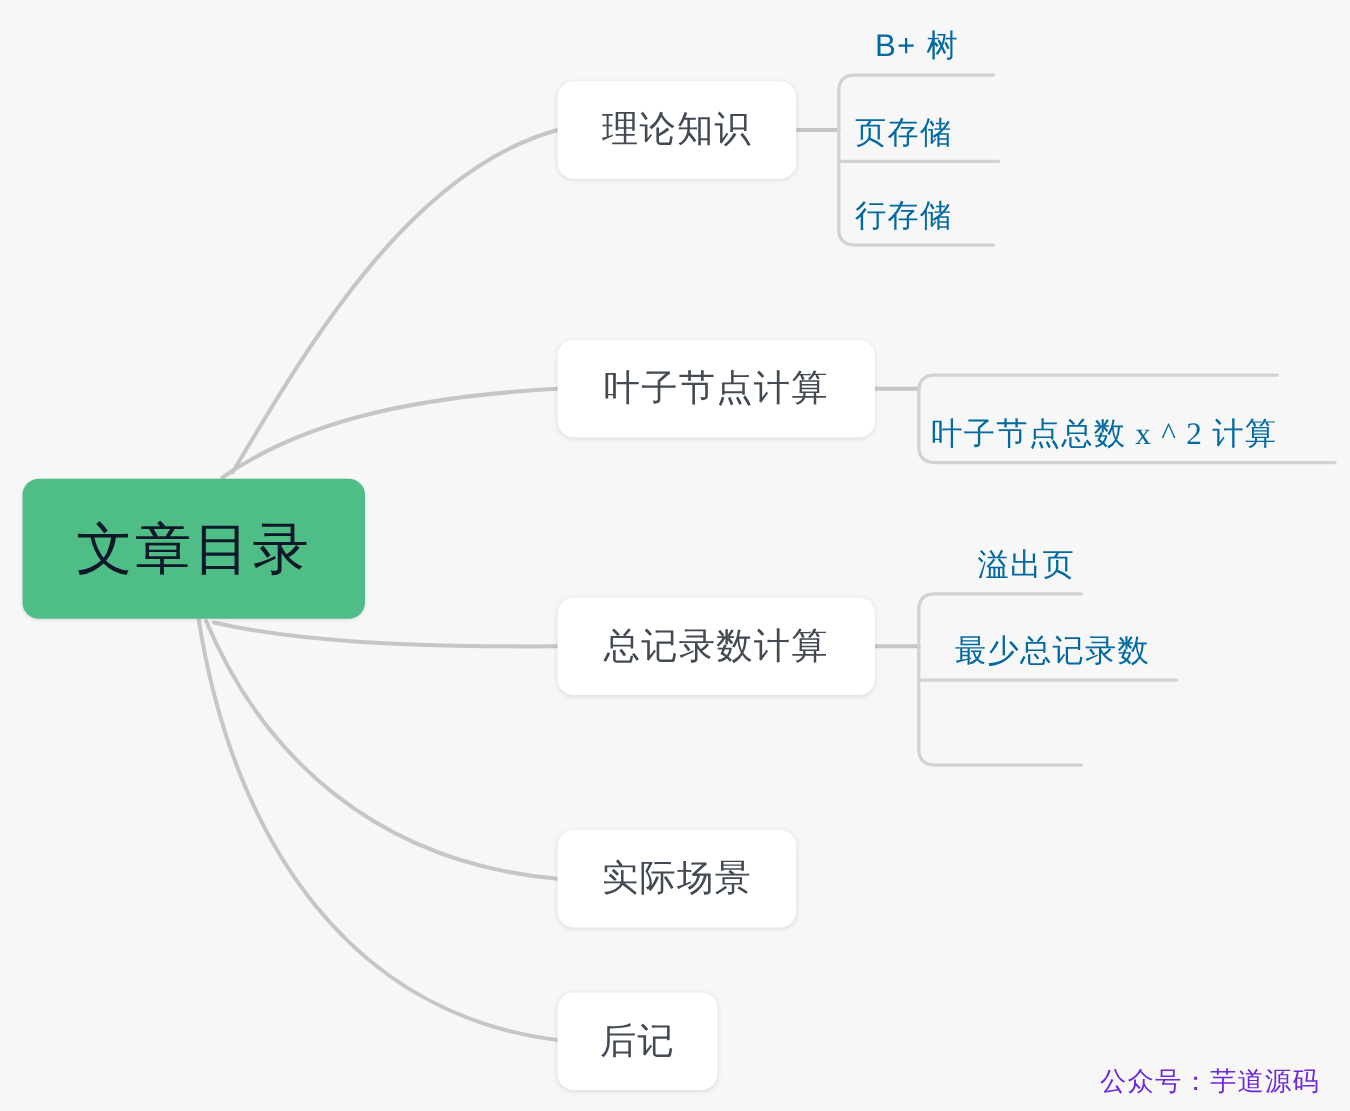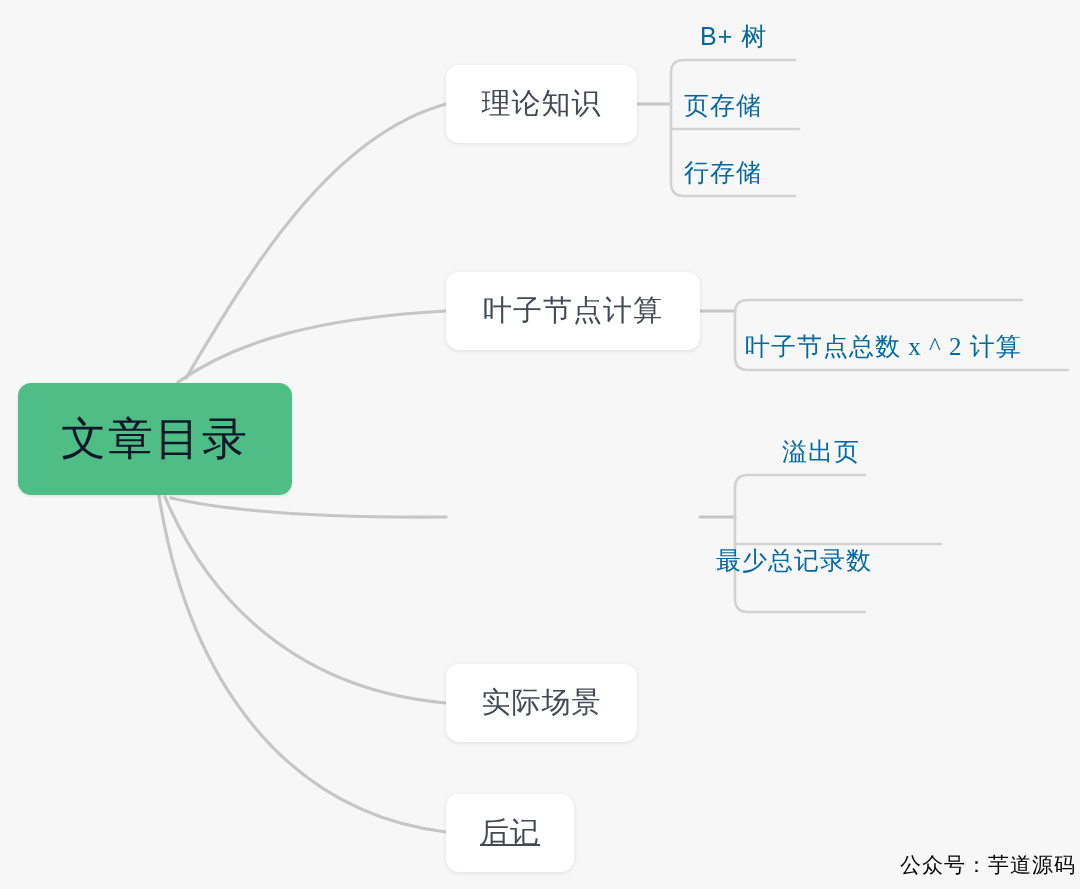--- a/index.html
+++ b/index.html
@@ -84,23 +84,23 @@
     font-size: 25px;
     letter-spacing: 1px;
     white-space: nowrap;
     display: flex;
     align-items: flex-end;
     padding-bottom: 7px;
   }
 
   .watermark {
     position: absolute;
-    right: 4px;
+    right: 24px;
     bottom: 10px;
-    color: #000000;
+    color: #6d28d9;
     font-size: 21px;
     font-family: "Liberation Serif", "DejaVu Serif", serif;
     letter-spacing: 1px;
     white-space: nowrap;
   }
 </style>
 </head>
 <body>
 
 <div id="mindmap-canvas">
@@ -136,23 +136,24 @@
     <div class="node root-node">文章目录</div>
 
     <div class="node branch-node" style="left:446px; top:65px; width:191px; height:78px;">理论知识</div>
     <div class="leaf-node" style="left:700px; top:16px; height:44px;">B+ 树</div>
     <div class="leaf-node" style="left:684px; top:85px; height:44px;">页存储</div>
     <div class="leaf-node" style="left:684px; top:152px; height:44px;text-align:right;">行存储</div>
 
     <div class="node branch-node" style="left:446px; top:272px; width:254px; height:78px;">叶子节点计算</div>
     <div class="leaf-node" style="left:745px; top:326px; height:44px;font-family:Liberation Serif, serif;">叶子节点总数 x ^ 2 计算</div>
 
+    <div class="node branch-node" style="left:446px; top:478px; width:254px; height:78px;">总记录数计算</div>
     <div class="leaf-node" style="left:765px; top:431px; height:44px;margin-left:17px;">溢出页</div>
-    <div class="leaf-node" style="left:716px; top:500px; height:44px;margin-top:40px;">最少总记录数</div>
+    <div class="leaf-node" style="left:764px; top:500px; height:44px;">最少总记录数</div>
 
     <div class="node branch-node" style="left:446px; top:664px; width:191px; height:78px;font-family:Liberation Serif, serif;">实际场景</div>
 
-    <div class="node branch-node" style="left:446px; top:794px; width:128px; height:78px;text-decoration:underline;">后记</div>
+    <div class="node branch-node" style="left:446px; top:794px; width:128px; height:78px;">后记</div>
   </div>
 
   <div class="watermark">公众号：芋道源码</div>
 
 </div>
 
 </body></html>

